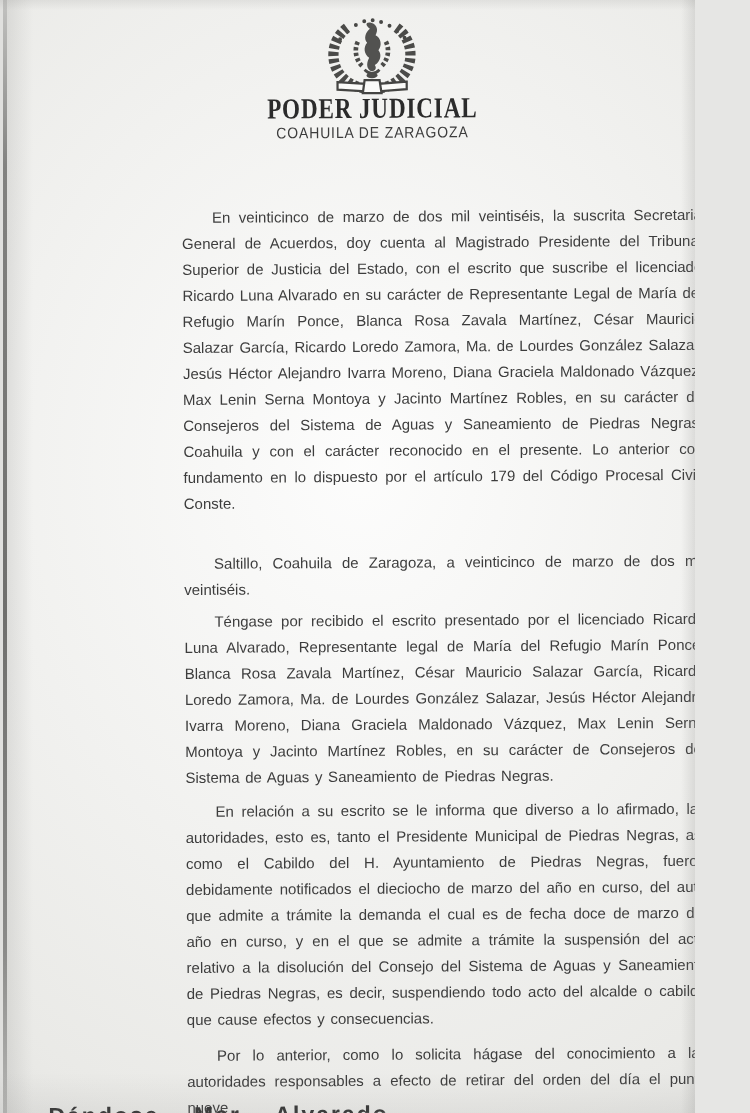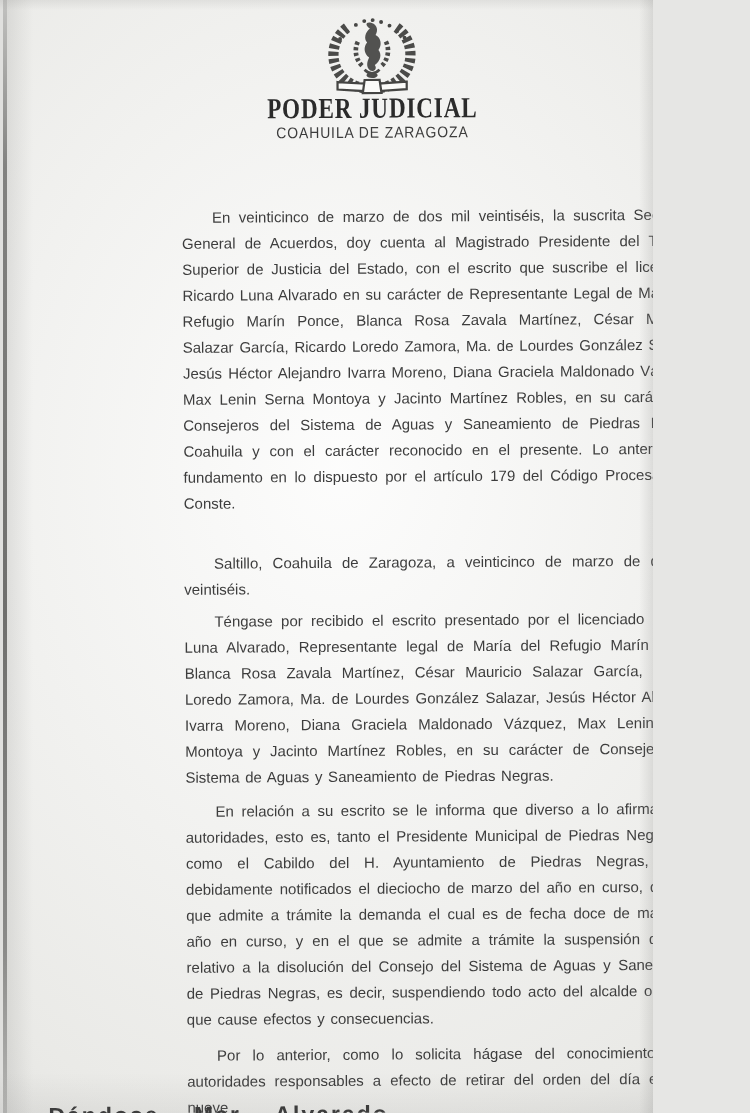--- a/index.html
+++ b/index.html
@@ -12,20 +12,21 @@
     font-family: "Liberation Sans", sans-serif;
   }
   .photo {
     position: relative;
     width: 653px;
     height: 1113px;
     background:
       radial-gradient(ellipse 120% 90% at 52% 42%, rgba(255,255,255,0.85), rgba(233,233,230,0.9) 70%, rgba(216,216,214,0.95)),
       #efefec;
     overflow: hidden;
+    padding-left: 42px;
   }
   
   .edge-outer {
     position: absolute; left: 0; top: 0; bottom: 0; width: 3px;
     background: #e0e0de;
   }
   .edge-line {
     position: absolute; left: 3px; top: 0; bottom: 0; width: 4px;
     background: linear-gradient(to bottom, #c2c2c0, #828280 15%, #6f6f6d 55%, #8a8a88 85%, #b5b5b3);
   }

